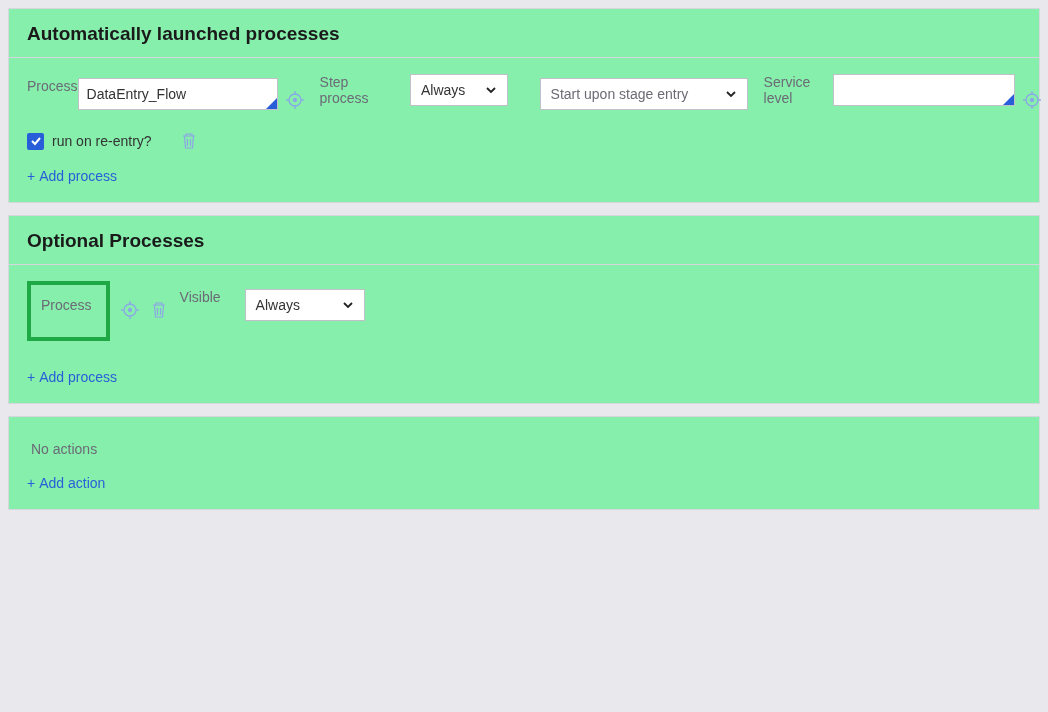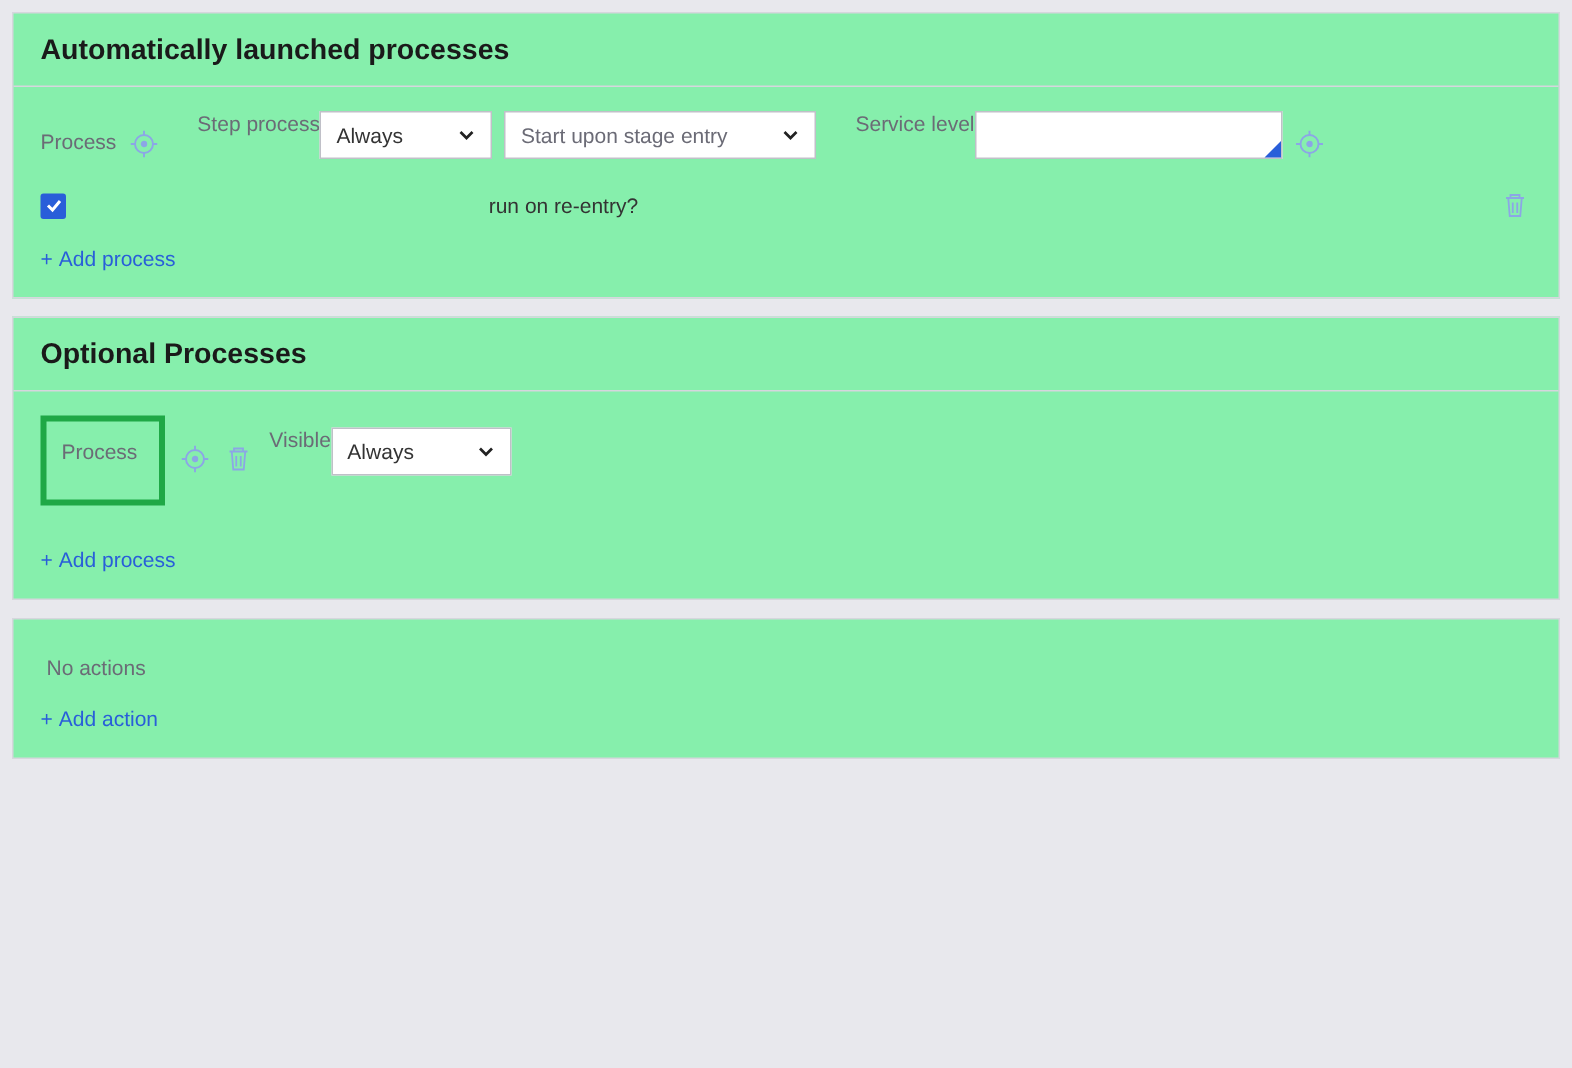--- a/index.html
+++ b/index.html
@@ -58,33 +58,33 @@
   .select-box {
     border: 1px solid #c0c0c8;
     height: 32px;
     display: flex;
     align-items: center;
     justify-content: space-between;
     padding: 6px 10px;
     background: #fff;
     font-size: 14px;
     cursor: pointer;
+    margin-left: 24px;
   }
   .chevron {
     margin-left: 8px;
   }
   .chevron svg { display: block; }
   .target-icon { display: flex; align-items: center; justify-content: center; width: 20px; height: 20px; cursor: pointer; }
   .trash-icon { display: flex; align-items: center; justify-content: center; width: 22px; height: 22px; cursor: pointer; }
   .checkbox-row {
     display: flex;
     align-items: center;
     gap: 8px;
     margin-bottom: 16px;
-    justify-content: space-between;
   }
   .checkbox {
     width: 17px; height: 17px;
     background: #295ed9;
     border-radius: 2px;
     display: flex; align-items: center; justify-content: center;
     cursor: pointer;
   }
   .checkbox svg { display: block; }
   .add-link {
@@ -116,20 +116,24 @@
 </head>
 <body>
 
 <div class="panel">
   <div class="panel-title">Automatically launched processes</div>
 
   <div class="row">
 
     <div class="field-group">
       <div class="field-label">Process</div>
+      <div class="input-box" style="width:200px">
+        <span>DataEntry_Flow</span>
+        <span class="corner"></span>
+      </div>
     </div>
     <div class="target-icon">
       <svg width="18" height="18" viewBox="0 0 18 18" fill="none" stroke="#8ca6e6" stroke-width="1.3">
         <circle cx="9" cy="9" r="6"></circle>
           <circle cx="9" cy="9" r="1.5" fill="#8ca6e6"></circle>
         <line x1="9" y1="0" x2="9" y2="3"></line>
           <line x1="9" y1="15" x2="9" y2="18"></line>
         <line x1="0" y1="9" x2="3" y2="9"></line>
           <line x1="15" y1="9" x2="18" y2="9"></line>
       </svg>

